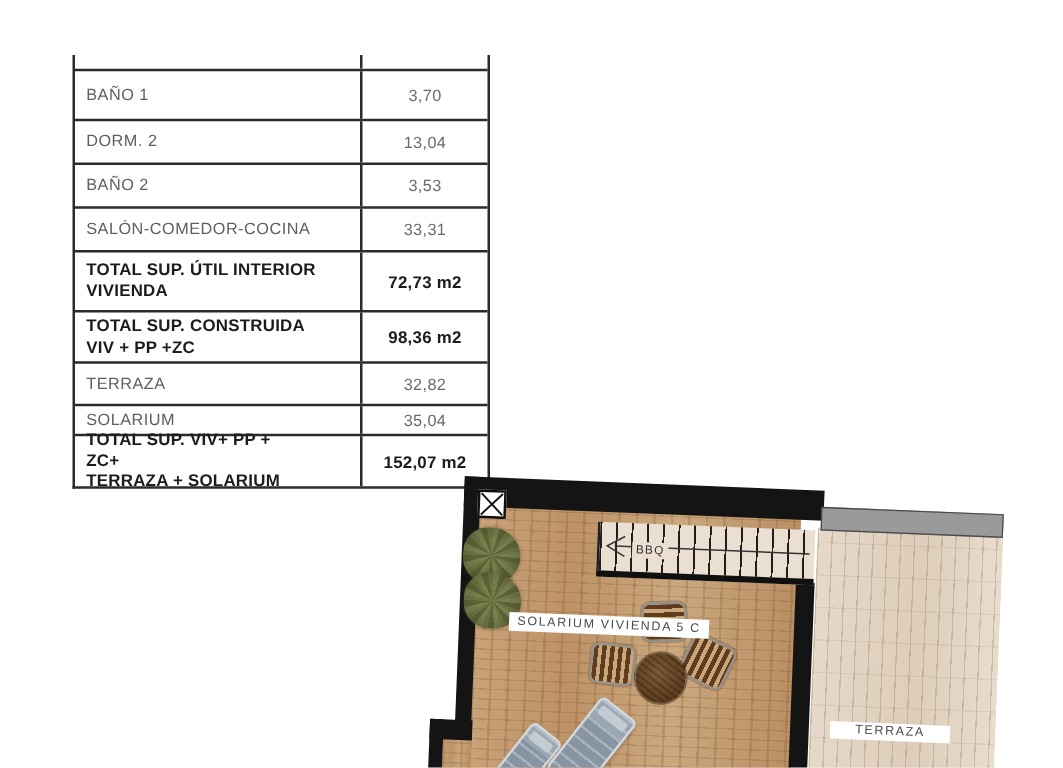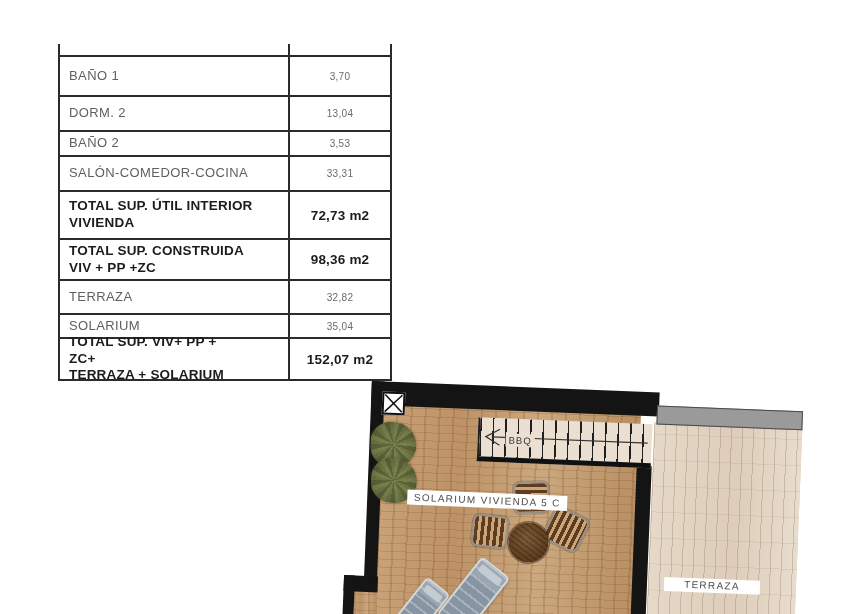--- a/index.html
+++ b/index.html
@@ -21,21 +21,21 @@
   }
   .spec-row:last-child{border-bottom:none;gap:40px;}
   .spec-cell{box-sizing:border-box;display:flex;align-items:center;height:100%;}
   .cell-label{
     flex:1 1 auto;padding-left:9px;padding-right:4px;
     font-size:13px;letter-spacing:.4px;color:#5f5f5f;
     white-space:pre-line;line-height:1.25;
   }
   .cell-value{
     width:102px;flex:0 0 102px;border-left:2px solid #2b2b2b;
-    justify-content:center;font-size:10px;color:#6a6a6a;letter-spacing:.3px;
+    justify-content:center;font-size:13px;color:#6a6a6a;letter-spacing:.3px;
   }
   .spec-row.total .cell-label,
   .spec-row.total .cell-value{
     font-weight:700;color:#1c1c1c;font-size:13.5px;letter-spacing:.2px;
   }
   .spec-row.partial{height:13px;overflow:hidden;}
 
   
   .plan{
     position:absolute;left:372px;top:379px;width:436px;height:255px;
@@ -149,21 +149,21 @@
     <div class="spec-cell cell-value"></div>
   </div>
   <div class="spec-row" style="height:40px">
     <div class="spec-cell cell-label">BAÑO 1</div>
     <div class="spec-cell cell-value">3,70</div>
   </div>
   <div class="spec-row" style="height:35px">
     <div class="spec-cell cell-label">DORM. 2</div>
     <div class="spec-cell cell-value">13,04</div>
   </div>
-  <div class="spec-row" style="height:25px">
+  <div class="spec-row" style="height:35px">
     <div class="spec-cell cell-label">BAÑO 2</div>
     <div class="spec-cell cell-value">3,53</div>
   </div>
   <div class="spec-row" style="height:35px">
     <div class="spec-cell cell-label">SALÓN-COMEDOR-COCINA</div>
     <div class="spec-cell cell-value">33,31</div>
   </div>
   <div class="spec-row total" style="height:48px">
     <div class="spec-cell cell-label">TOTAL SUP. ÚTIL INTERIOR
 VIVIENDA</div>

